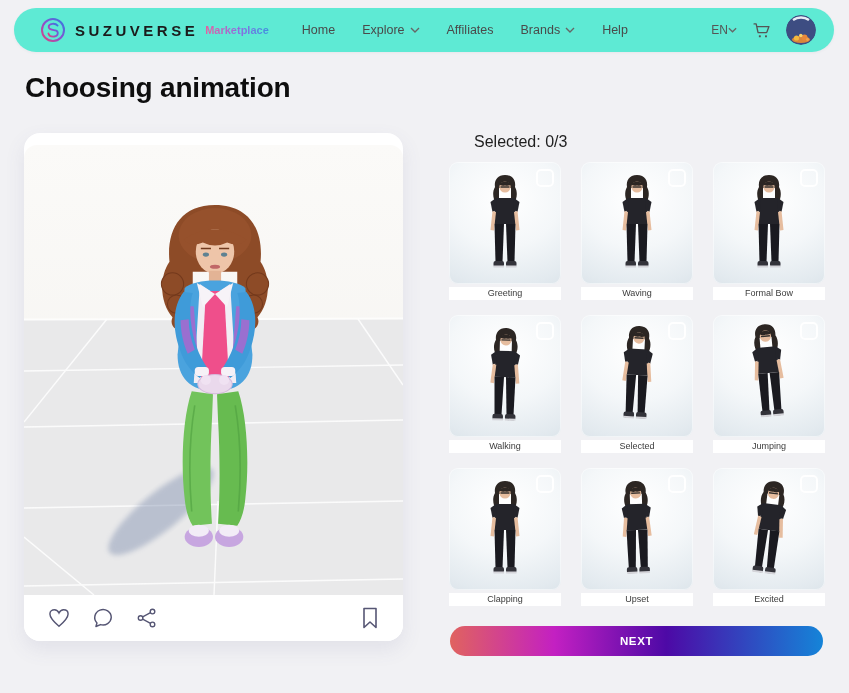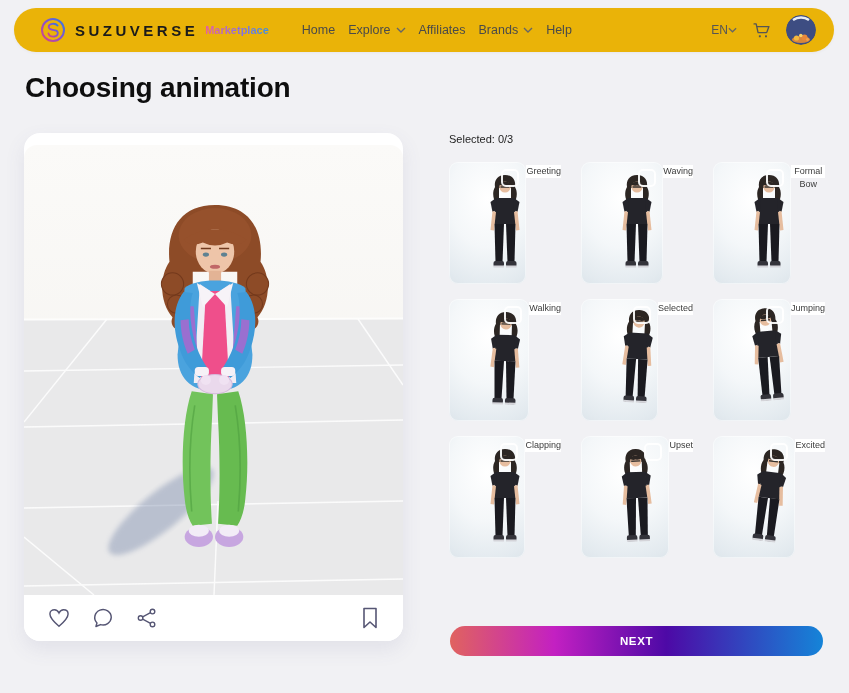--- a/index.html
+++ b/index.html
@@ -6,31 +6,31 @@
   body{
     width:849px;height:693px;background:#f1f1f4;
     font-family:"Liberation Sans",sans-serif;position:relative;overflow:hidden;
     -webkit-font-smoothing:antialiased;
   }
   .page{position:absolute;inset:0;}
 
   
   .topbar{
     position:absolute;left:14px;top:8px;width:820px;height:44px;
-    background:#eab308;border-radius:22px;display:flex;align-items:center;
+    background:#5eead4;border-radius:22px;display:flex;align-items:center;
     box-shadow:0 1px 3px rgba(60,60,100,.05);
   }
   .brand{display:flex;align-items:center;margin-left:26px;cursor:pointer;}
   .brand-name{font-size:15px;font-weight:bold;color:#1b1b1b;letter-spacing:3.5px;margin-left:9px;}
   .brand-sub{
     font-size:11px;font-weight:bold;margin-left:7px;
     background:linear-gradient(90deg,#e85fa0 0%,#8a6fe0 55%,#3f8fe0 100%);
     -webkit-background-clip:text;background-clip:text;color:transparent;
   }
-  .nav{display:flex;align-items:center;gap:13px;margin-left:33px;}
+  .nav{display:flex;align-items:center;gap:27px;margin-left:33px;}
   .nav-item{display:flex;align-items:center;gap:5px;font-size:12.5px;color:#4a4a4a;cursor:pointer;text-decoration:none;}
   .chev{display:block;}
   .topbar-right{margin-left:auto;display:flex;align-items:center;gap:14px;margin-right:18px;}
   .lang{display:flex;align-items:center;font-size:12px;color:#555;cursor:pointer;}
   .icon-btn{display:flex;align-items:center;cursor:pointer;}
   .avatar{width:30px;height:30px;border-radius:50%;overflow:hidden;cursor:pointer;}
 
   
   .page-title{
     position:absolute;left:25px;top:72px;margin:0;
@@ -51,26 +51,26 @@
   .scene{position:absolute;inset:0;}
   .hero{position:absolute;left:104px;top:58px;width:174px;height:348px;}
   .preview-actions{
     position:absolute;left:0;right:0;bottom:0;height:46px;background:#fff;
     display:flex;align-items:center;padding:0 24px;gap:22px;
   }
   .preview-actions .spacer{flex:1;}
   .act{display:flex;align-items:center;cursor:pointer;}
 
   
-  .selected-counter{position:absolute;left:449px;top:133px;font-size:11px;color:#1f1f1f;}
+  .selected-counter{position:absolute;left:474px;top:133px;font-size:16px;color:#1f1f1f;}
   .anim-grid{
     position:absolute;left:449px;top:162px;width:376px;
     display:grid;grid-template-columns:repeat(3,112px);column-gap:20px;row-gap:15px;
   }
-  .cell{display:flex;flex-direction:row;}
+  .cell{display:flex;flex-direction:column;}
   .thumb{
     position:relative;width:112px;height:122px;border-radius:9px;overflow:hidden;cursor:pointer;
     background:radial-gradient(130% 105% at 50% 30%, #ffffff 0%, #f4f7f9 38%, #e3eaef 68%, #ccd7df 100%);
     box-shadow:inset 0 0 0 1px rgba(255,255,255,.5);
   }
   .thumb .fig{position:absolute;left:26px;top:12px;width:60px;height:100px;}
   .checkbox{
     position:absolute;top:7px;right:7px;width:14px;height:14px;
     border:2px solid rgba(255,255,255,.92);border-radius:5px;
   }

